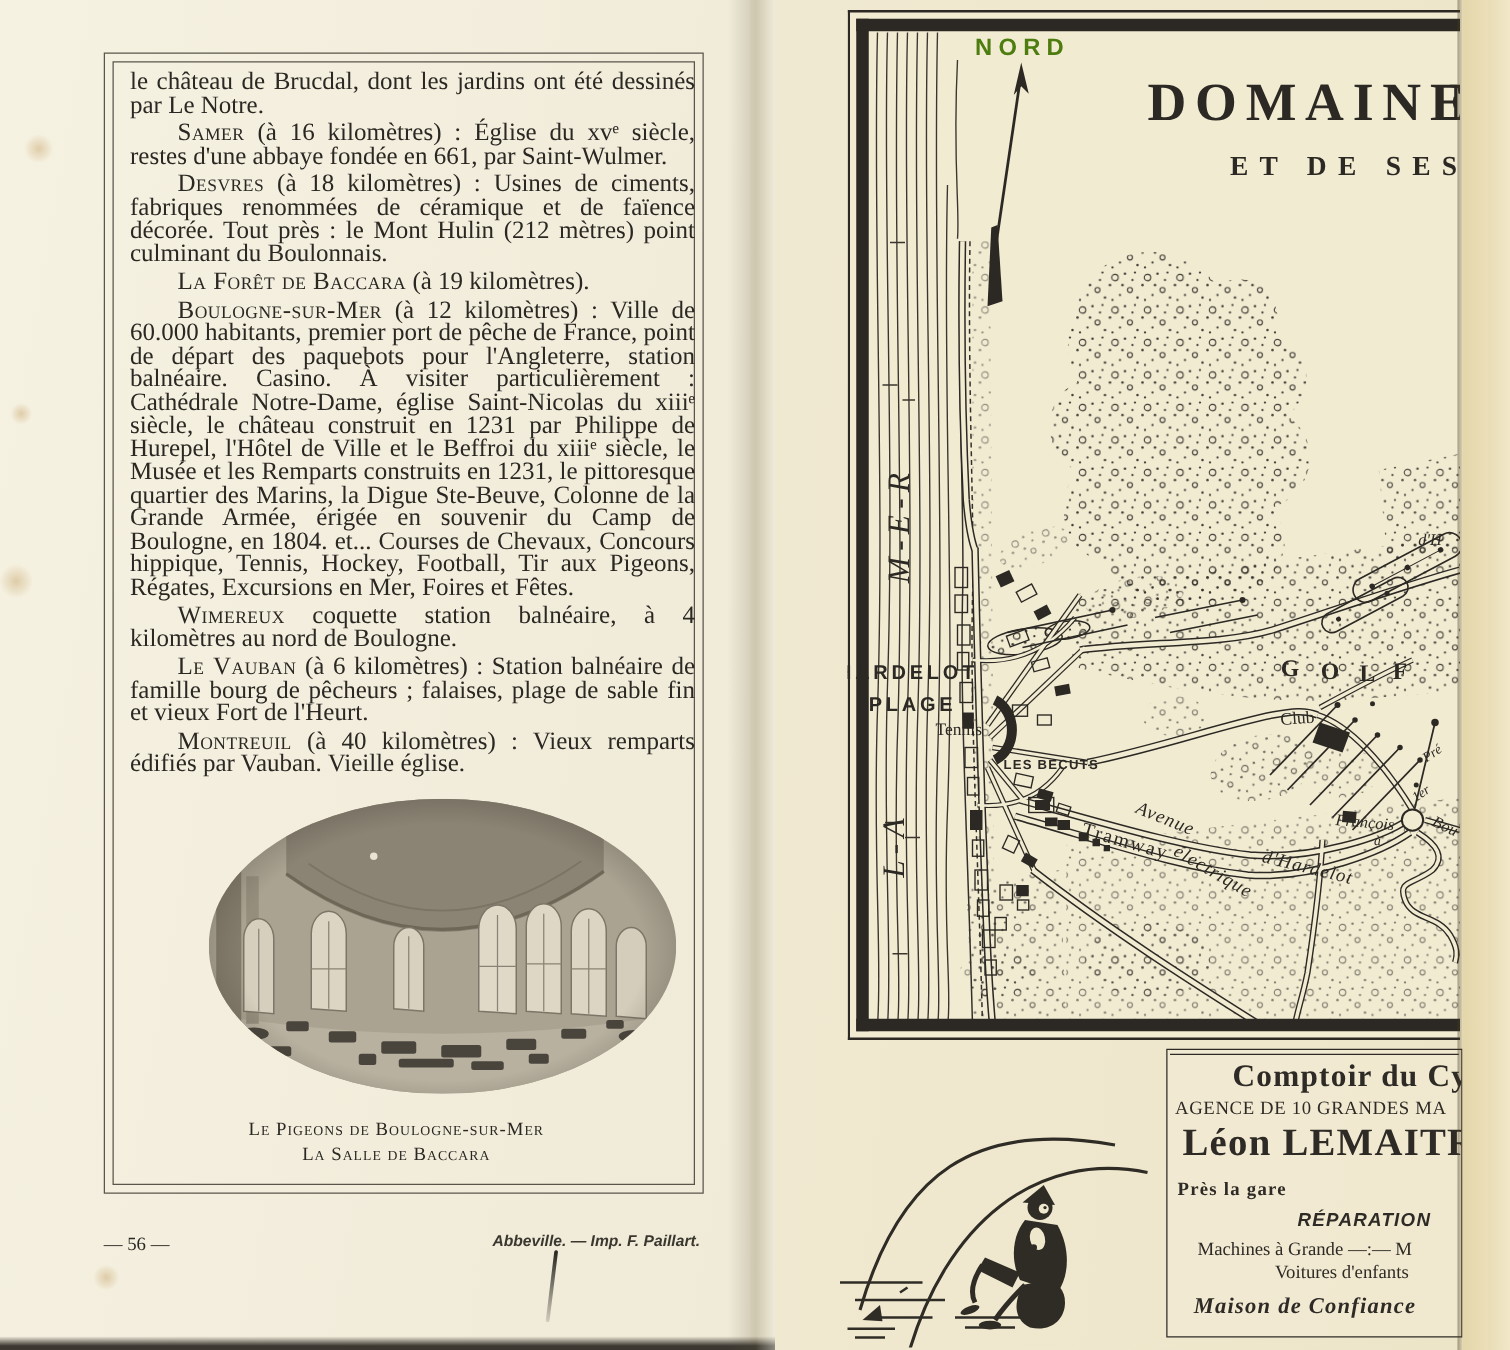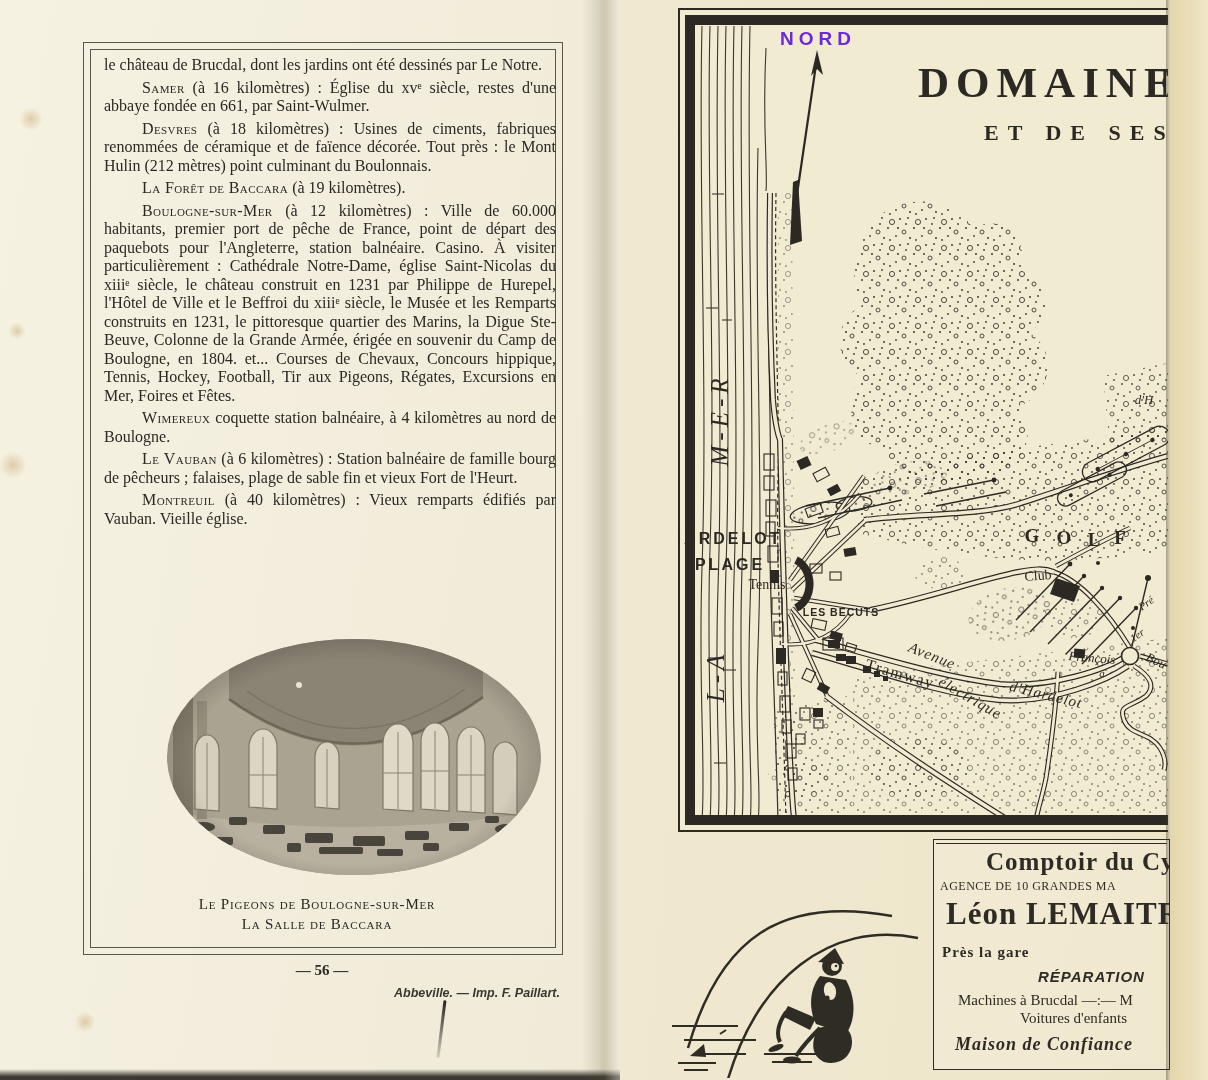--- a/index.html
+++ b/index.html
@@ -5,29 +5,29 @@
   html,body{margin:0;padding:0;}
   .scan{position:relative;width:1208px;height:1080px;overflow:hidden;
         background:#efe8cf;font-family:"Liberation Serif","DejaVu Serif",serif;color:#2b2823;}
   
   .left-page{position:absolute;left:0;top:0;width:600px;height:1080px;
              background:linear-gradient(100deg,#f6f2e2 0%,#f3eedd 40%,#f0ebd8 100%);}
   .fox{position:absolute;border-radius:50%;background:radial-gradient(circle,rgba(196,160,100,.45),rgba(196,160,100,0) 70%);}
   .frame{position:absolute;left:83px;top:42px;width:478px;height:911px;border:1px solid #5a554b;}
   .frame-inner{position:absolute;inset:6px;border:1px solid #5a554b;}
   .body-text{position:absolute;left:13px;top:6px;width:452px;
-             font-size:16px;line-height:18.5px;text-align:justify;}
+             font-size:20px;line-height:18.5px;text-align:justify;}
   .para{margin:0 0 4px 0;text-indent:38px;}
   .para.no-indent{text-indent:0;}
   .lead{font-variant:small-caps;letter-spacing:.4px;}
   .photo-wrap{position:absolute;left:76px;top:589px;width:374px;height:236px;
               border-radius:50%;overflow:hidden;}
   .captions{position:absolute;left:0;top:844px;width:452px;text-align:center;
             font-variant:small-caps;font-size:15px;line-height:20px;letter-spacing:.8px;}
-  .pageno{position:absolute;left:83px;top:962px;width:478px;text-align:center;font-size:15px;font-weight:bold;}
+  .pageno{position:absolute;left:83px;top:988px;width:478px;text-align:left;font-size:15px;}
   .imprint{position:absolute;left:200px;top:986px;width:360px;text-align:right;
            font-family:"Liberation Sans","DejaVu Sans",sans-serif;
            font-style:italic;font-weight:bold;font-size:12.5px;color:#3a372f;}
   .smudge{position:absolute;left:440px;top:1000px;width:3px;height:58px;
           background:linear-gradient(#26241f,rgba(38,36,31,.15));transform:rotate(7deg);border-radius:2px;}
   .bottom-shadow{position:absolute;left:0;top:1069px;width:640px;height:11px;
           background:linear-gradient(rgba(50,46,38,0),#3c3831 70%);}
   
   .gutter{position:absolute;left:582px;top:0;width:80px;height:1080px;
      background:linear-gradient(90deg,rgba(90,80,60,0) 0%,rgba(90,80,60,.22) 28%,rgba(255,255,248,.5) 52%,rgba(90,80,60,.25) 72%,rgba(90,80,60,0) 100%);}
@@ -51,35 +51,35 @@
             font-size:16px;letter-spacing:3px;}
   .lbl-small-serif{font-size:14px;}
   .lbl-tiny-bold{font-family:"Liberation Sans","DejaVu Sans",sans-serif;font-weight:bold;font-size:10.5px;letter-spacing:1px;}
   .lbl-road{font-style:italic;font-size:15px;letter-spacing:1px;}
   .lbl-road-big{font-size:16px;letter-spacing:1.5px;}
   .lbl-road-sm{font-style:italic;font-size:13px;}
   .lbl-tiny{font-style:italic;font-size:11px;}
   .lbl-golf{font-weight:bold;font-size:19px;}
   .north{position:absolute;left:102px;top:20px;
          font-family:"Liberation Sans","DejaVu Sans",sans-serif;
-         font-weight:bold;font-size:19px;letter-spacing:5px;color:#6d28d9;text-align:center;}
+         font-weight:bold;font-size:19px;letter-spacing:5px;color:#4d7c0f;text-align:center;}
   .map-title{position:absolute;left:240px;top:50px;width:238px;text-align:center;
              font-weight:bold;font-size:43px;letter-spacing:7px;color:#2c2924;}
   .map-title-cut{position:absolute;left:481px;top:50px;width:7px;height:48px;overflow:hidden;
              font-weight:bold;font-size:43px;color:#2c2924;}
   .map-subtitle{position:absolute;left:306px;top:112px;width:184px;
              font-weight:bold;font-size:22px;letter-spacing:9px;color:#2c2924;white-space:nowrap;}
   
   .ad{position:absolute;left:933px;top:839px;width:235px;height:229px;z-index:3;
       border:1.5px solid #2e2b26;background:rgba(244,238,218,.4);overflow:hidden;
       font-family:"Liberation Serif","DejaVu Serif",serif;color:#2e2b26;}
   .ad-inner-rule{position:absolute;left:2px;top:3px;width:231px;border-top:1px solid #2e2b26;}
   .ad span{position:absolute;white-space:nowrap;}
   .ad-title{left:52px;top:8px;font-weight:bold;font-size:25px;letter-spacing:1px;}
-  .ad-agence{left:6px;top:39px;font-size:12px;letter-spacing:.5px;}
+  .ad-agence{left:6px;top:39px;font-size:15px;letter-spacing:.5px;}
   .ad-name{left:12px;top:56px;font-weight:bold;font-size:31px;letter-spacing:1px;}
   .ad-near{left:8px;top:104px;font-weight:bold;font-size:15px;letter-spacing:1px;}
   .ad-repar{left:104px;top:128px;font-style:italic;font-weight:bold;font-size:15px;letter-spacing:1px;
             font-family:"Liberation Sans","DejaVu Sans",sans-serif;}
   .ad-mach{left:24px;top:152px;font-size:15px;}
   .ad-prams{left:86px;top:170px;font-size:15px;}
   .ad-trust{left:8px;top:194px;font-style:italic;font-weight:bold;font-size:18px;letter-spacing:1px;margin-left:13px;}
   .fisher{position:absolute;left:660px;top:858px;width:280px;height:220px;}
 </style>
 </head>
@@ -424,21 +424,21 @@
         <span class="map-label lbl-road-sm" style="left: 414px; top: 650px; transform: translate(-50%, -50%) rotate(5deg);">François</span>
         <span class="map-label lbl-tiny" style="left: 459px; top: 627px; transform: translate(-50%, -50%) rotate(-35deg);">1er</span>
         <span class="map-label lbl-tiny" style="left: 468px; top: 595px; transform: translate(-50%, -50%) rotate(-35deg);">Pré</span>
         <span class="map-label lbl-road-sm" style="left: 478px; top: 653px; transform: translate(-50%, -50%) rotate(25deg);">Bou</span>
         <span class="map-label lbl-tiny" style="left: 424px; top: 665px; transform: translate(-50%, -50%) rotate(0deg);">à</span>
         <span class="map-label lbl-golf" style="left: 354px; top: 528px; transform: translate(-50%, -50%) rotate(0deg);">G</span>
         <span class="map-label lbl-golf" style="left: 386px; top: 530px; transform: translate(-50%, -50%) rotate(0deg);">O</span>
         <span class="map-label lbl-golf" style="left: 416px; top: 532px; transform: translate(-50%, -50%) rotate(0deg);">L</span>
         <span class="map-label lbl-golf" style="left: 442px; top: 530px; transform: translate(-50%, -50%) rotate(0deg);">F</span>
         <span class="map-label lbl-small-serif" style="left: 360px; top: 568px; transform: translate(-50%, -50%) rotate(-4deg);">Club</span>
-        <span class="map-label lbl-road-sm" style="left: 466px; top: 392px; transform: translate(-50%, -50%) rotate(0deg);">d'H</span>
+        <span class="map-label lbl-road-sm" style="left: 466px; top: 424px; transform: translate(-50%, -50%) rotate(0deg);">d'H</span>
       </div>
     <div class="north">NORD</div>
     <div class="map-title">DOMAINE</div>
     <div class="map-title-cut">D</div>
     <div class="map-subtitle">ET DE SES</div>
   </div>
 
   <svg class="fisher" viewBox="0 0 280 220">
     <g stroke="#2f2c26" stroke-width="2.5" fill="none">
       <path d="M 28,190 C 60,80 120,38 232,58"></path>
@@ -475,21 +475,21 @@
     </g>
   </svg>
 
   <div class="ad">
     <div class="ad-inner-rule"></div>
     <span class="ad-title">Comptoir du Cy</span>
     <span class="ad-agence">AGENCE DE 10 GRANDES MA</span>
     <span class="ad-name">Léon LEMAITRE</span>
     <span class="ad-near">Près la gare</span>
     <span class="ad-repar">RÉPARATION</span>
-    <span class="ad-mach">Machines à Brucdal   —:—   M</span>
+    <span class="ad-mach">Machines à Grande   —:—   M</span>
     <span class="ad-prams">Voitures d'enfants</span>
     <span class="ad-trust">Maison de Confiance</span>
   </div>
 
   <div class="page-edge1"></div>
   <div class="page-edge2"></div>
   <div class="page-edge3"></div>
 </div>
 
 </body></html>

